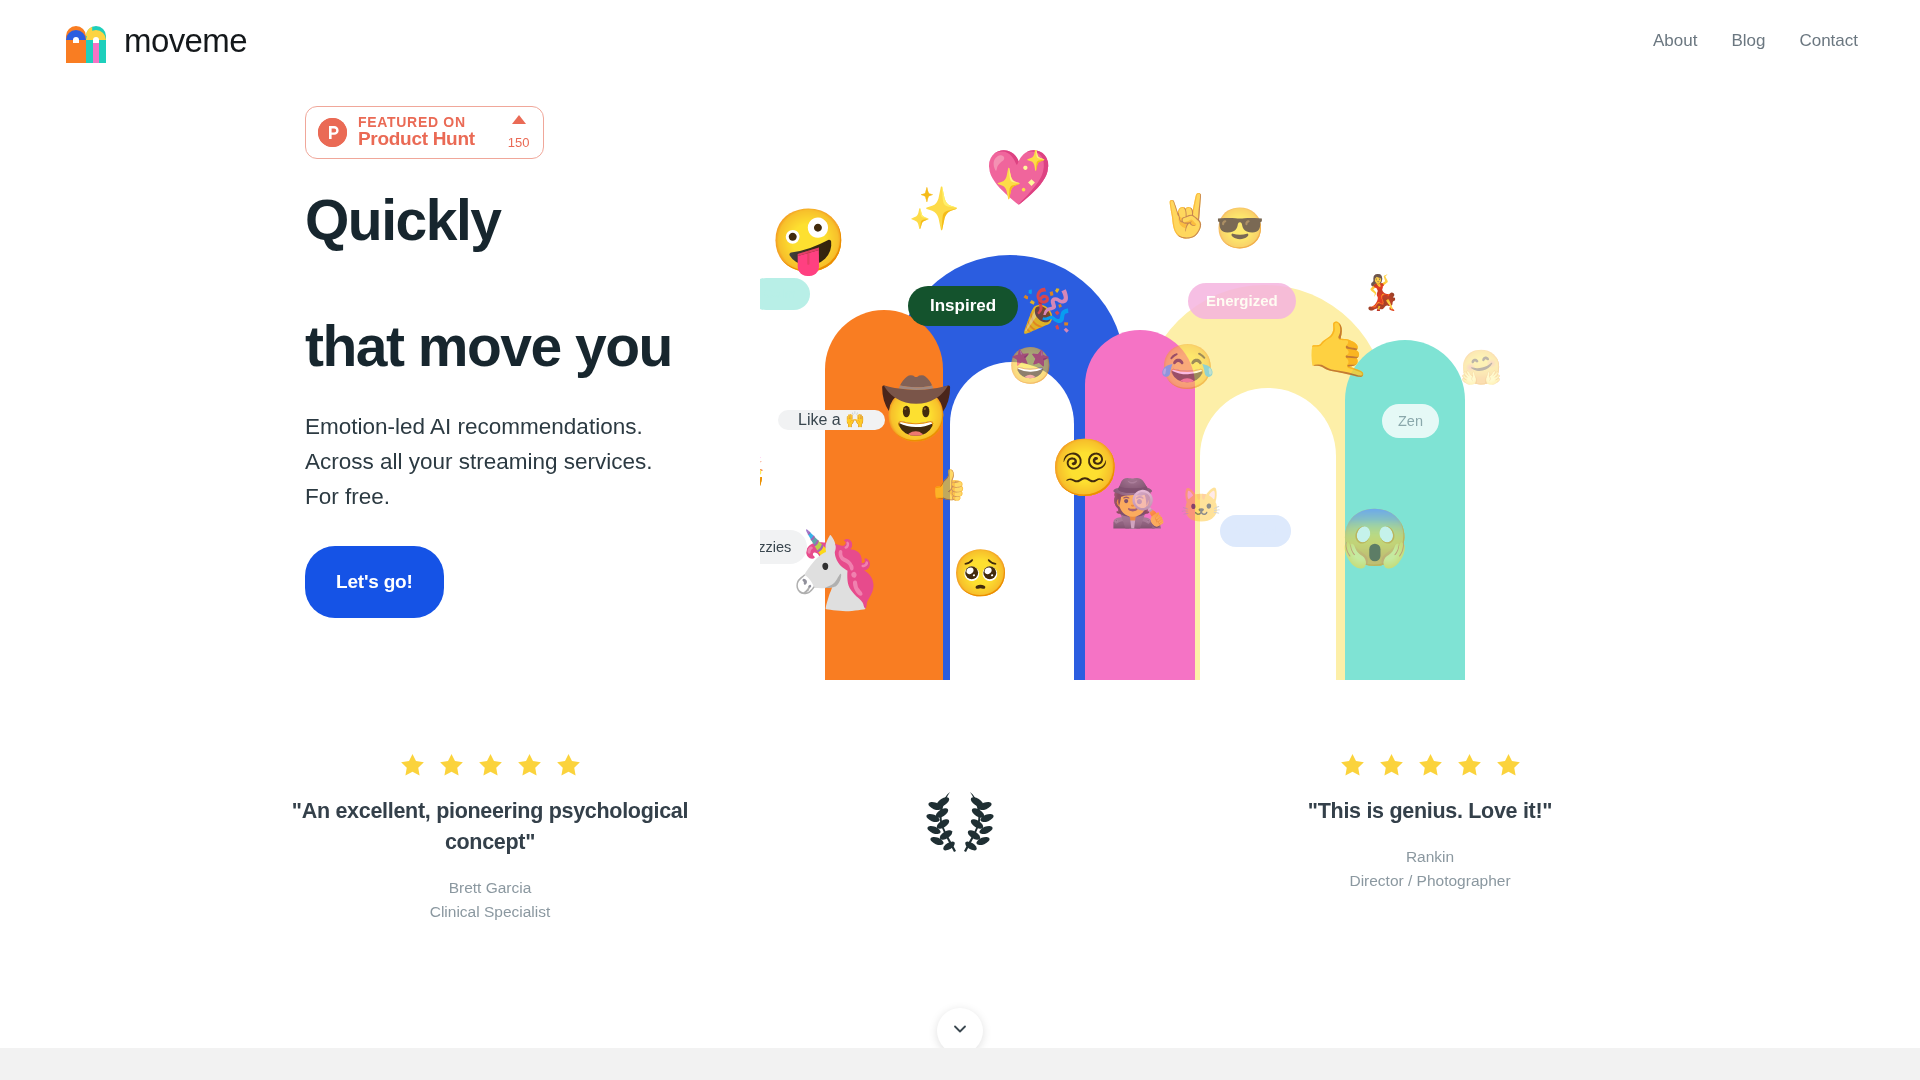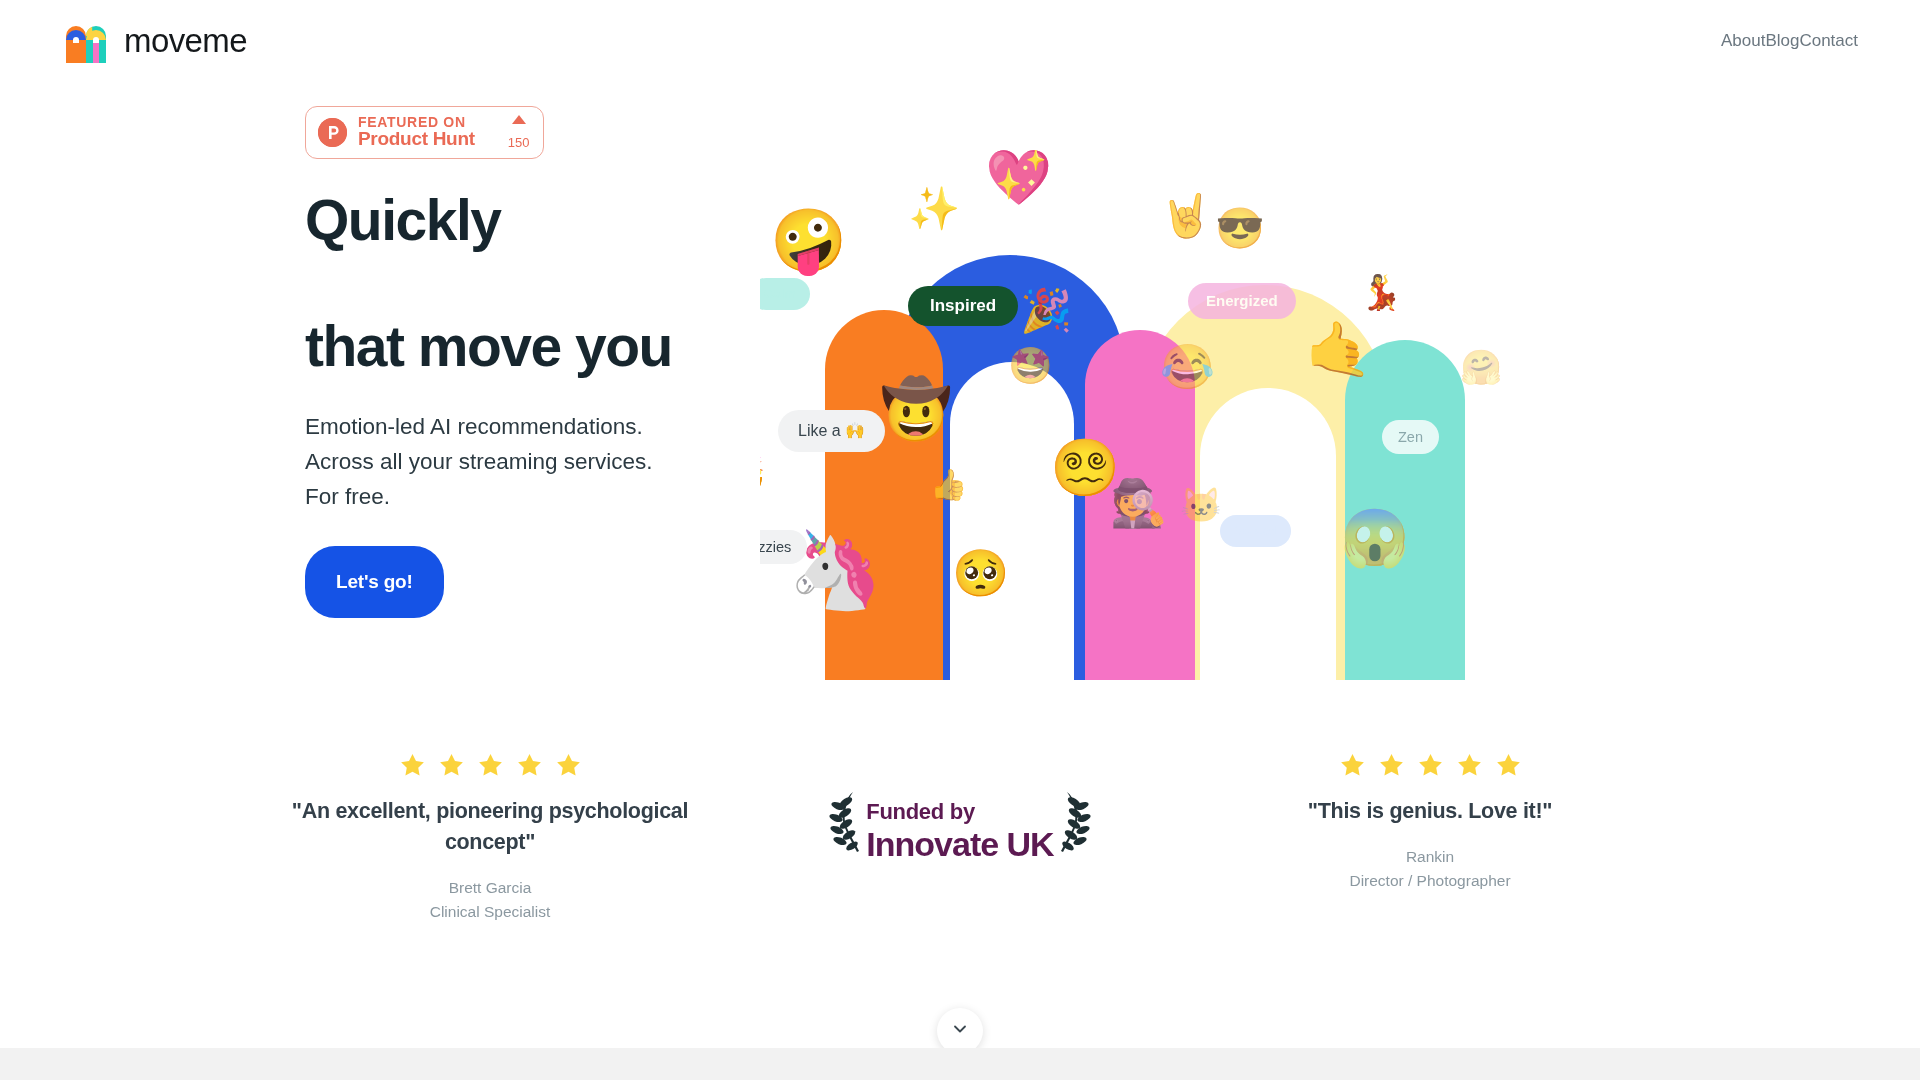--- a/index.html
+++ b/index.html
@@ -16,21 +16,21 @@
     position: absolute; top: 0; left: 0; width: 1920px; height: 82px;
     display: flex; align-items: center; justify-content: space-between;
     padding: 0 56px 0 60px;
   }
   .brand { display: flex; align-items: center; gap: 14px; }
   .brand-mark { width: 50px; height: 44px; display:block; }
   .brand-word {
     font-size: 33px; font-weight: 400; color: #14181b;
     letter-spacing: -0.6px;
   }
-  .nav { display: flex; align-items: flex-start; padding-right: 6px; }
+  .nav { display: flex; align-items: flex-start; gap: 34px; padding-right: 6px; }
   .nav a {
     font-size: 17px; color: #6b7780; text-decoration: none; font-weight: 400;
   }
 
   
   .hero-left { position: absolute; left: 305px; top: 106px; width: 560px; }
 
   .ph-badge {
     display: inline-flex; align-items: center;
     border: 1.6px solid #f0a79a; border-radius: 12px;
@@ -233,25 +233,25 @@
     <span class="emo" style="left:455px;top:58px;font-size:40px;opacity:.7;">😎</span>
     <span class="emo" style="left:600px;top:125px;font-size:34px;opacity:.85;">💃</span>
     <span class="emo" style="left:350px;top:330px;font-size:46px;opacity:.65;">🕵️</span>
     <span class="emo" style="left:260px;top:140px;font-size:42px;opacity:.85;">🎉</span>
     <span class="emo" style="left:225px;top:0px;font-size:54px;opacity:.9;">💖</span>
     <span class="emo" style="left:148px;top:38px;font-size:42px;opacity:.9;">✨</span>
     <span class="emo" style="left:420px;top:338px;font-size:34px;opacity:.45;">🐱</span>
     <span class="emo" style="left:545px;top:172px;font-size:54px;opacity:.8;">🤙</span>
     <span class="emo" style="left:700px;top:200px;font-size:34px;opacity:.35;">🤗</span>
 
-    <span class="pill pill-grey" style="left:18px;top:260px;font-size:16px;padding:12px 20px;">Like a 🙌</span>
+    <span class="pill pill-grey" style="left:18px;top:260px;font-size:16px;padding:1px 20px;">Like a 🙌</span>
     <span class="pill pill-grey" style="left:-72px;top:380px;">Warm fuzzies</span>
     <span class="pill pill-teal" style="left:148px;top:136px;">Inspired</span>
     <span class="pill pill-pink" style="left:428px;top:133px;">Energized</span>
-    <span class="pill pill-white" style="left:622px;top:270px;">Zen</span>
+    <span class="pill pill-white" style="left:622px;top:254px;">Zen</span>
     <span class="pill pill-sm" style="left:-10px;top:128px;background:#7fe3d4;color:#7fe3d4;opacity:.55;">Calm</span>
     <span class="pill pill-sm" style="left:460px;top:365px;background:#cfe0fb;color:#cfe0fb;opacity:.7;">So sad</span>
   </div>
 
   <section class="proof">
 
     <div class="proof-col">
       <div class="stars">
         <span class="star"><svg width="27" height="27" viewBox="0 0 24 24">
               <path fill="#fbd33c" d="M12 1.8l3.1 6.3 7 1-5 4.9 1.2 6.9L12 17.6 5.7 20.9l1.2-6.9-5-4.9 7-1z"></path>
@@ -287,24 +287,20 @@
               <ellipse cx="25" cy="23" rx="7" ry="3.4" transform="rotate(-32 25 23)"></ellipse>
               <ellipse cx="16" cy="28" rx="7" ry="3.4" transform="rotate(22 16 28)"></ellipse>
               <ellipse cx="26" cy="34" rx="7" ry="3.4" transform="rotate(-32 26 34)"></ellipse>
               <ellipse cx="17" cy="40" rx="7" ry="3.4" transform="rotate(22 17 40)"></ellipse>
               <ellipse cx="29" cy="45" rx="7" ry="3.4" transform="rotate(-32 29 45)"></ellipse>
               <ellipse cx="20" cy="51" rx="7" ry="3.4" transform="rotate(22 20 51)"></ellipse>
               <ellipse cx="32" cy="56" rx="6.5" ry="3.2" transform="rotate(-32 32 56)"></ellipse>
             </g>
           </svg>
         </span>
-        <span class="iuk-text">
-          <span class="iuk-funded">Funded by</span>
-          <span class="iuk-name">Innovate UK</span>
-        </span>
         <span>
           <svg width="40" height="78" viewBox="0 0 40 78">
             <g fill="#1f2f33" transform="translate(40,0) scale(-1,1)">
               <path d="M33 2c-4 3-7 8-9 14-2 7-2 15 1 22 3 8 8 16 12 24l2-1C35 53 30 45 27 38c-3-7-3-14-1-21 2-6 4-11 7-15z"></path>
               <ellipse cx="26" cy="12" rx="7" ry="3.4" transform="rotate(-32 26 12)"></ellipse>
               <ellipse cx="18" cy="16" rx="7" ry="3.4" transform="rotate(22 18 16)"></ellipse>
               <ellipse cx="25" cy="23" rx="7" ry="3.4" transform="rotate(-32 25 23)"></ellipse>
               <ellipse cx="16" cy="28" rx="7" ry="3.4" transform="rotate(22 16 28)"></ellipse>
               <ellipse cx="26" cy="34" rx="7" ry="3.4" transform="rotate(-32 26 34)"></ellipse>
               <ellipse cx="17" cy="40" rx="7" ry="3.4" transform="rotate(22 17 40)"></ellipse>

